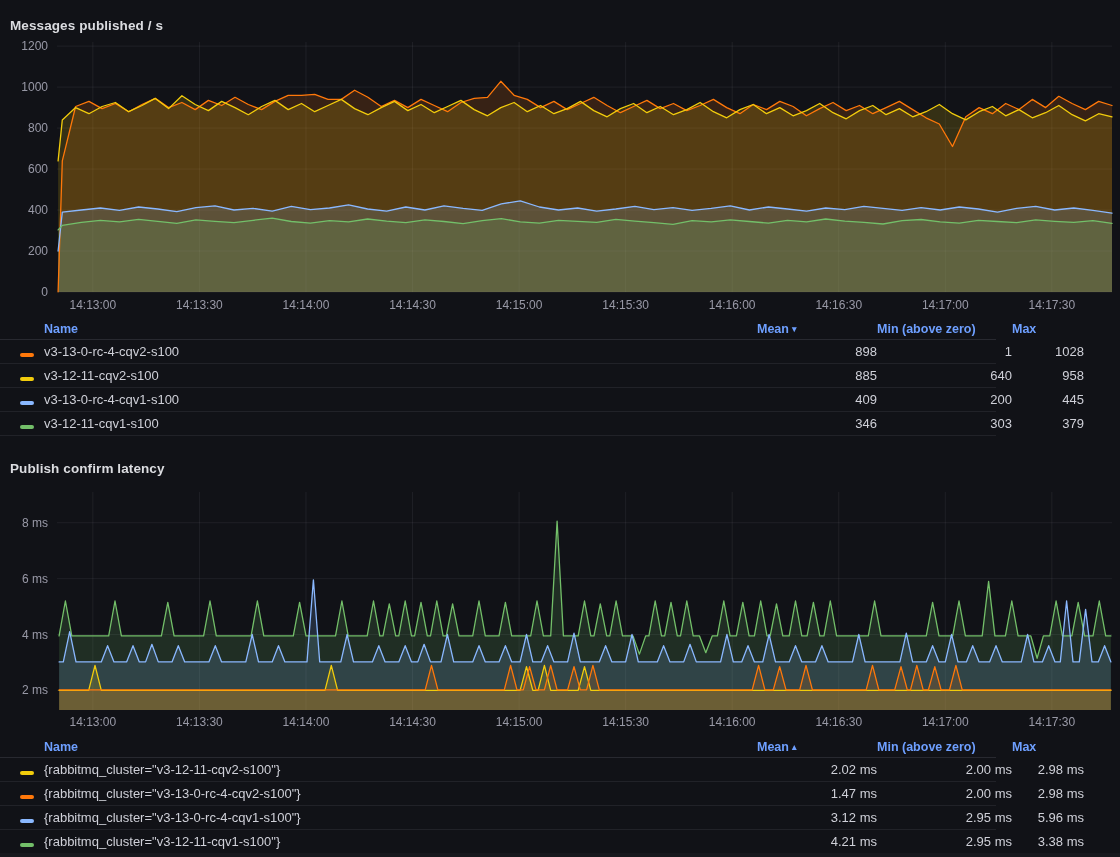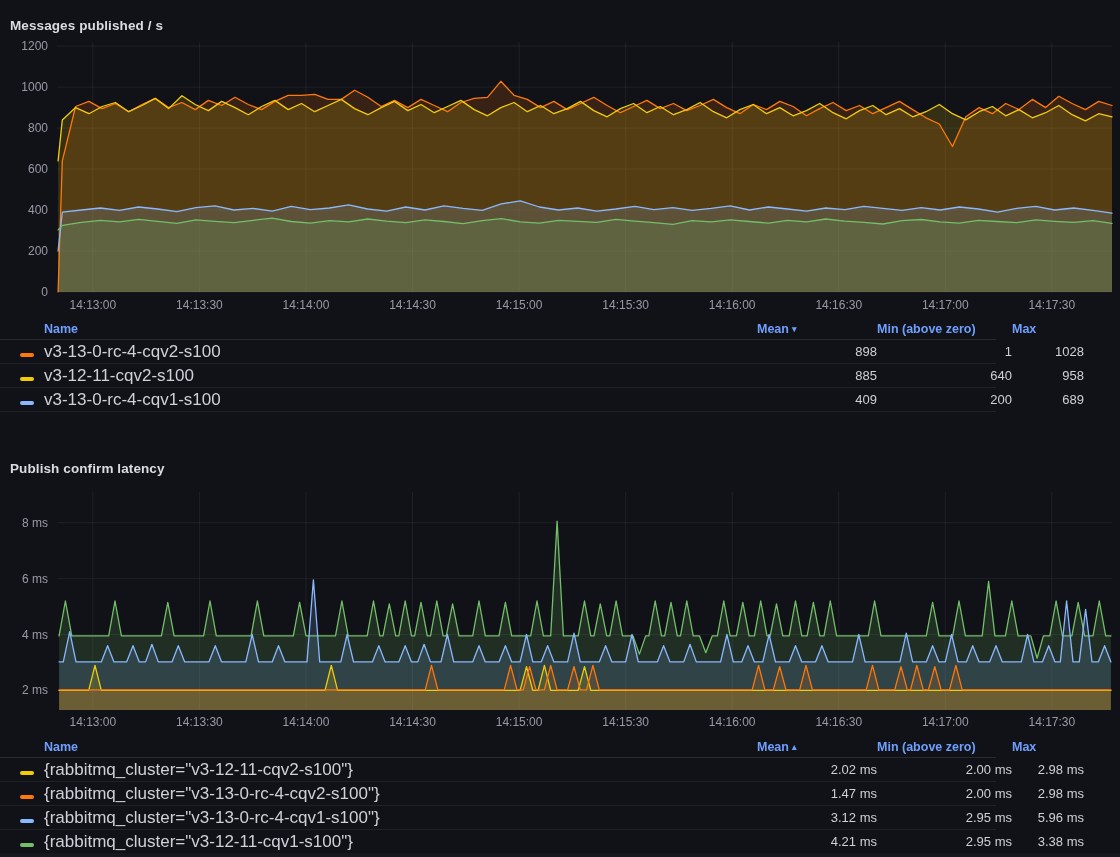--- a/index.html
+++ b/index.html
@@ -14,21 +14,21 @@
   #chart1 { top:30px; height:288px; }
   #chart2 { top:478px; height:258px; }
   .legend { position:absolute; left:0; width:996px; }
   #legend1 { top:318px; }
   #legend2 { top:736px; }
   .lg-row { display:grid; grid-template-columns:20px 24px 713px 120px 135px 72px 16px;
             align-items:center; height:24px;
             border-bottom:1px solid rgba(204,204,220,0.09); }
   .lg-head { height:22px; border-bottom:1px solid rgba(204,204,220,0.13); }
   .lg-head .hc { font-size:12.5px; font-weight:600; color:#6E9FFF; cursor:pointer; }
-  .cell-name { font-size:17px; color:#CFD0D8; white-space:nowrap; overflow:hidden; cursor:pointer; }
+  .cell-name { font-size:13px; color:#CFD0D8; white-space:nowrap; overflow:hidden; cursor:pointer; }
   .cell-num  { font-size:13px; color:#CFD0D8; text-align:right; white-space:nowrap; }
   .hc.right { text-align:left; }
   .swatch { display:inline-block; width:14px; height:4px; border-radius:2px; cursor:pointer; }
   .sort-arrow { font-size:9px; color:#6E9FFF; margin-left:3px; position:relative; top:-1px; }
   #bottom-strip { position:absolute; left:0; top:853px; width:1120px; height:4px;
                   background:#17181d; }
 </style>
 </head>
 <body>
 
@@ -105,21 +105,30 @@
         <span class="cell-num">640</span>
         <span class="cell-num">958</span>
         <span></span>
       </div>
       <div class="lg-row">
         <span></span>
         <span><span class="swatch" style="background: rgb(138, 184, 255);"></span></span>
         <span class="cell-name">v3-13-0-rc-4-cqv1-s100</span>
         <span class="cell-num">409</span>
         <span class="cell-num">200</span>
-        <span class="cell-num">689</span>
+        <span class="cell-num">445</span>
+        <span></span>
+      </div>
+      <div class="lg-row">
+        <span></span>
+        <span><span class="swatch" style="background: rgb(115, 191, 105);"></span></span>
+        <span class="cell-name">v3-12-11-cqv1-s100</span>
+        <span class="cell-num">346</span>
+        <span class="cell-num">303</span>
+        <span class="cell-num">379</span>
         <span></span>
       </div>
     </div>
 
   <div id="title2" class="panel-title">Publish confirm latency</div>
   <svg id="chart2" class="chart" viewBox="0 0 1120 258">
       <line x1="57" x2="1112" y1="212.43589743589743" y2="212.43589743589743" stroke="rgba(204,204,220,0.08)" stroke-width="1"></line>
       <text x="48" y="216.43589743589743" text-anchor="end" fill="rgba(204,204,220,0.72)" font-size="12" font-family="Liberation Sans, sans-serif">2 ms</text>
       <line x1="57" x2="1112" y1="156.53846153846155" y2="156.53846153846155" stroke="rgba(204,204,220,0.08)" stroke-width="1"></line>
       <text x="48" y="160.53846153846155" text-anchor="end" fill="rgba(204,204,220,0.72)" font-size="12" font-family="Liberation Sans, sans-serif">4 ms</text>

